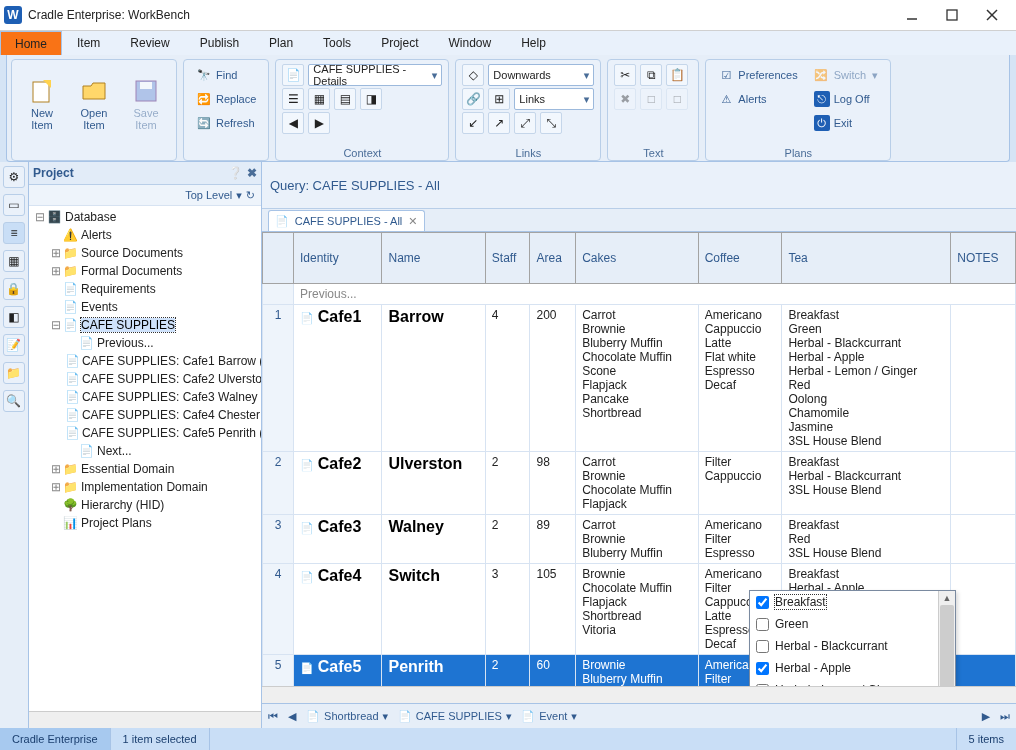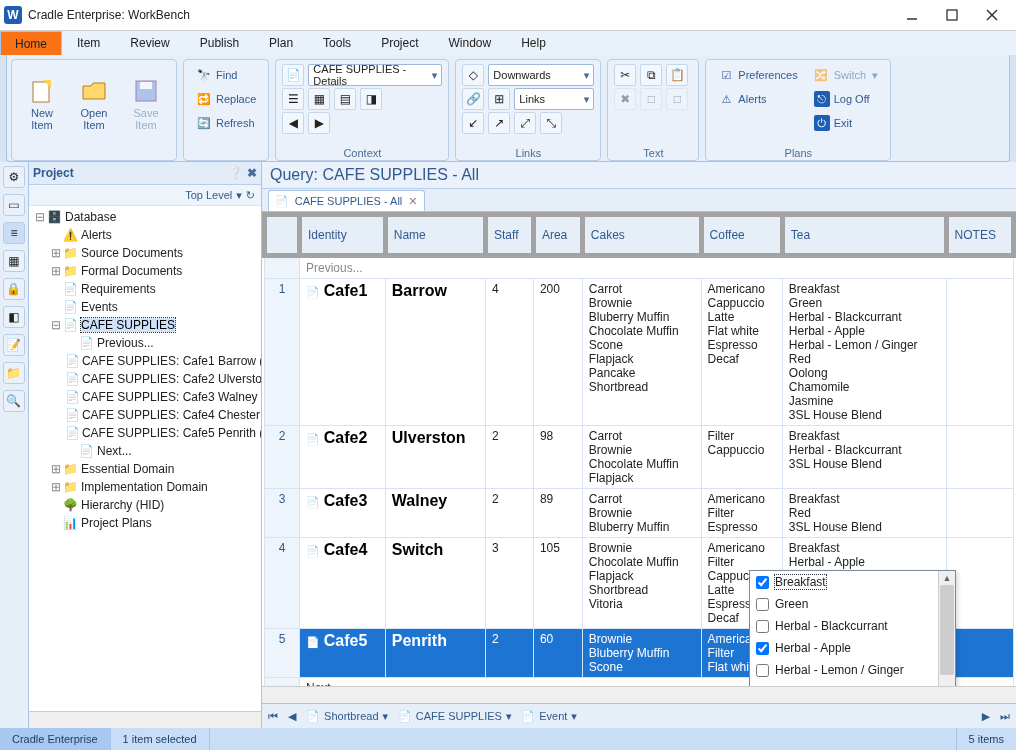--- a/index.html
+++ b/index.html
@@ -29,27 +29,27 @@
 .sidebar{width:232px;background:#fff;border-right:1px solid #a7c3e6;display:flex;flex-direction:column}
 .sidehdr{height:22px;background:#e2ecf8;border-bottom:1px solid #b8cee8;display:flex;align-items:center;padding:0 4px;font-weight:bold;color:#315a8e}
 .sidehdr .hicons{margin-left:auto;display:flex;gap:4px;color:#4a6d98}
 .sidetool{height:20px;display:flex;align-items:center;justify-content:flex-end;padding:0 6px;gap:4px;color:#315a8e;font-size:11px;background:#eef4fb;border-bottom:1px solid #d7e3f2}
 .tree{flex:1;overflow:auto;padding:2px 0}
 .tnode{display:flex;align-items:center;height:18px;white-space:nowrap;overflow:hidden}
 .tnode .tw{width:14px;text-align:center;color:#888}
 .tnode .ti{width:16px;height:16px;display:flex;align-items:center;justify-content:center;margin-right:2px}
 .tnode.sel .lbl{background:#cfe2fb;color:#000;outline:1px dotted #333}
 .main{flex:1;display:flex;flex-direction:column;min-width:0;background:#fff}
-.qhdr{height:18px;background:#eaf1fa;color:#315a8e;padding:4px 8px;display:flex;align-items:center;font-size:16px;border-bottom:1px solid #b8cee8}
+.qhdr{height:18px;background:#eaf1fa;color:#315a8e;padding:14px 8px;display:flex;align-items:center;font-size:13px;border-bottom:1px solid #b8cee8}
 .tabrow{height:22px;background:#e6eef8;display:flex;align-items:flex-end;padding-left:6px;border-bottom:1px solid #a7c3e6}
 .tab{height:20px;background:#fff;border:1px solid #a7c3e6;border-bottom:none;border-radius:3px 3px 0 0;padding:0 6px;display:flex;align-items:center;gap:6px;font-size:11px;color:#315a8e}
 .tab .x{color:#888}
 .gridwrap{flex:1;overflow:auto;position:relative}
 table.grid{border-collapse:collapse;width:100%;font-size:12px}
-table.grid th{background:#e6eef8;border:5px solid #a3a3a3;padding:11px 6px;text-align:left;font-weight:normal;color:#315a8e;position:sticky;top:0}
+table.grid th{background:#e6eef8;border:1px solid #a3a3a3;padding:18px 6px;text-align:left;font-weight:normal;color:#315a8e;position:sticky;top:0}
 table.grid td{border:1px solid #d7e3f2;padding:3px 6px;vertical-align:top}
 table.grid td.rownum{background:#eef4fb;color:#315a8e;text-align:center;width:18px}
 .idcell{font:bold 16px Arial;color:#000}
 .namecell{font:bold 16px Arial;color:#000}
 tr.selrow td{background:#1e74d2;color:#fff}
 tr.selrow .idcell,tr.selrow .namecell{color:#fff}
 .teapop{position:absolute;right:60px;top:358px;width:205px;background:#fff;border:1px solid #7a8aa0;box-shadow:2px 2px 4px rgba(0,0,0,.15)}
 .teapop .opt{display:flex;align-items:center;gap:6px;padding:2px 6px;height:18px}
 .teapop .opt input{margin:0}
 .teapop .scrollbar{position:absolute;right:0;top:0;bottom:0;width:16px;background:#efefef;border-left:1px solid #ccc}

